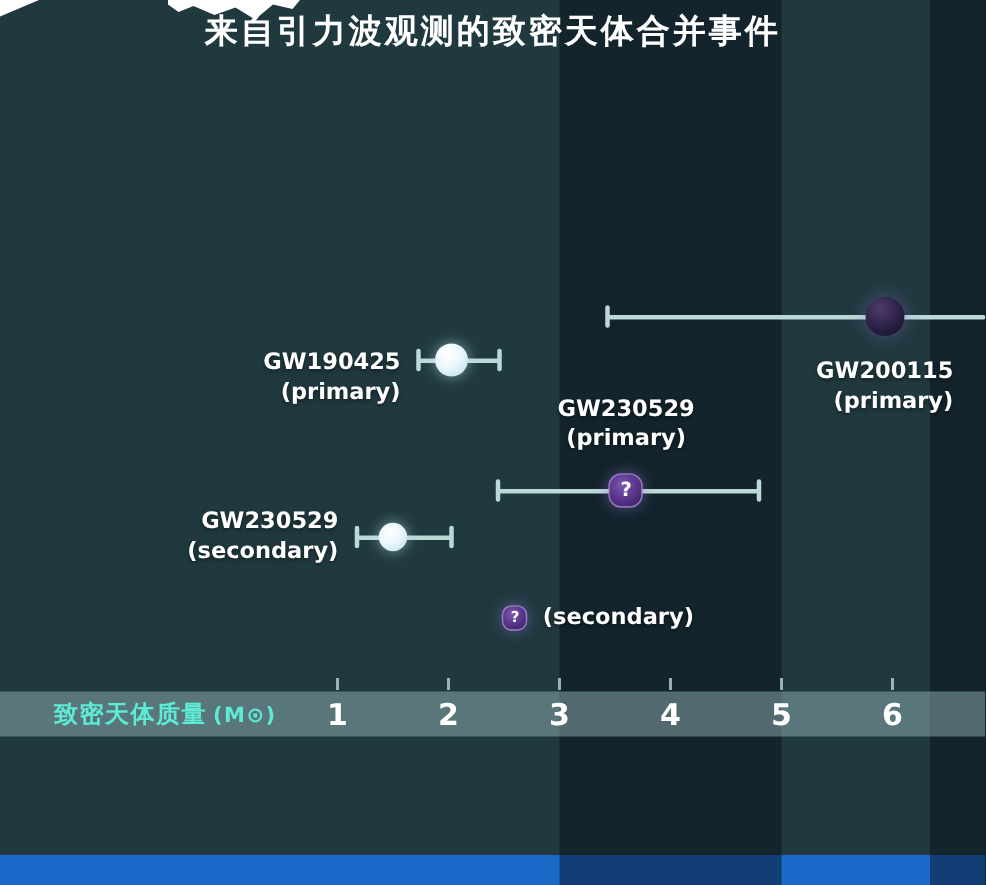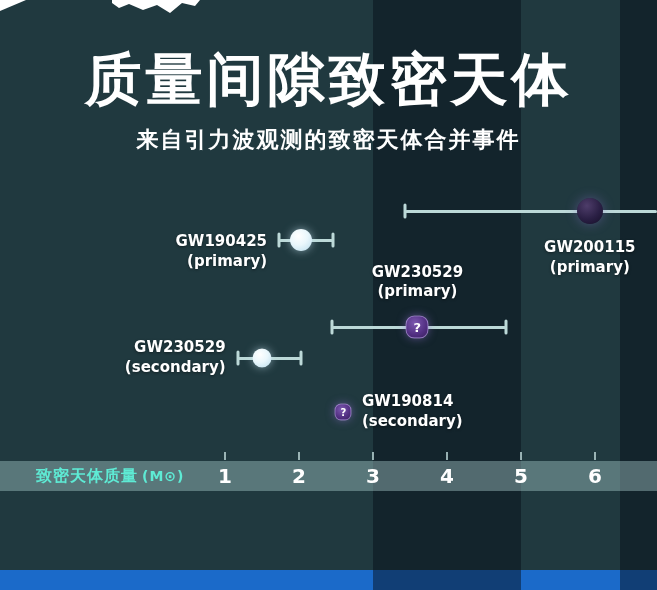--- a/index.html
+++ b/index.html
@@ -122,21 +122,20 @@
   <div class="vband band-right"></div>
 
   <div class="bottom-bar"></div>
 
   <div class="deco-corner"></div>
   <svg class="deco-top" width="88" height="14" viewBox="0 0 88 14">
     <polygon fill="#ffffff" points="0,0 88,0 83,6 70,3 58,13 45,5 31,10 17,4 7,8 0,3"></polygon>
   </svg>
 
   <div class="header">
-    <div class="title">质量间隙致密天体</div>
     <div class="subtitle">来自引力波观测的致密天体合并事件</div>
   </div>
 
   <div class="axis-band"></div>
   <div class="axis-label">
     <span>致密天体质量</span><span class="unit">(M⊙)</span>
   </div>
   <div>
       <span class="tick-num" style="left: 225px;">1</span>
       <span class="tick-mark" style="left: 225px;"></span>
@@ -157,21 +156,21 @@
       <div class="err-cap" style="left: 279.02px; top: 240px;"></div>
       <div class="err-cap" style="left: 333.04px; top: 240px;"></div>
       <div class="marker light" style="left: 301.22px; top: 240px; width: 22px; height: 22px;"></div>
       <div class="pt-label side-left" style="left: 267.02px; top: 252px;">
         <span>GW190425</span>
         <span>(primary)</span>
       </div>
       <div class="err-bar" style="left: 404.82px; top: 209.5px; width: 252.18px;"></div>
       <div class="err-cap" style="left: 404.82px; top: 211px;"></div>
       <div class="marker dark" style="left: 589.82px; top: 211px; width: 26px; height: 26px;"></div>
-      <div class="pt-label side-below" style="left: 589.82px; top: 238px;">
+      <div class="pt-label side-below" style="left: 589.82px; top: 238px; text-align: right;">
         <span>GW200115</span>
         <span>(primary)</span>
       </div>
       <div class="err-bar" style="left: 332.3px; top: 325.5px; width: 173.9px;"></div>
       <div class="err-cap" style="left: 332.3px; top: 327px;"></div>
       <div class="err-cap" style="left: 506.2px; top: 327px;"></div>
       <div class="marker uncertain" style="left: 417.4px; top: 327px; width: 23px; height: 23px;">
         <span style="font-size: 13px;">?</span>
       </div>
       <div class="pt-label side-above" style="left: 417.4px; top: 302.5px;">
@@ -183,18 +182,17 @@
       <div class="err-cap" style="left: 301.22px; top: 358px;"></div>
       <div class="marker light" style="left: 262px; top: 358px; width: 19px; height: 19px;"></div>
       <div class="pt-label side-left" style="left: 225.58px; top: 358px;">
         <span>GW230529</span>
         <span>(secondary)</span>
       </div>
       <div class="marker uncertain" style="left: 343.4px; top: 412px; width: 17px; height: 17px;">
         <span style="font-size: 10px;">?</span>
       </div>
       <div class="pt-label side-right" style="left: 361.9px; top: 412px;">
-        <span>GW190814</span>
         <span>(secondary)</span>
       </div>
     </div>
 
 </div>
 
 </body></html>

